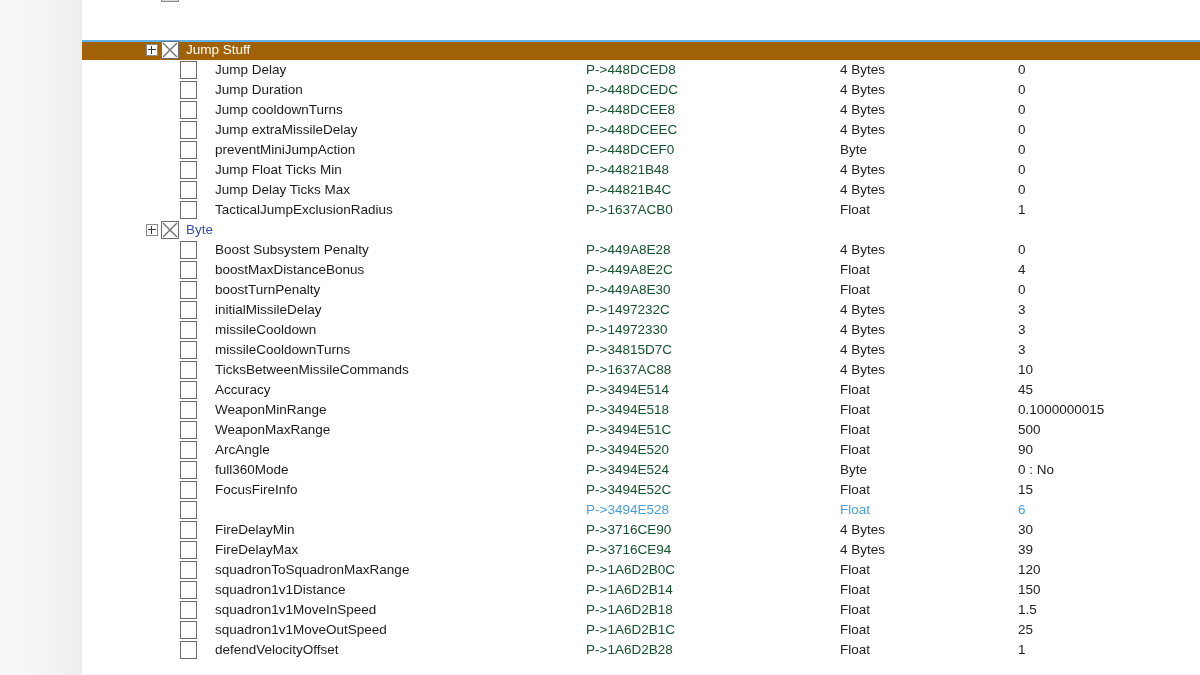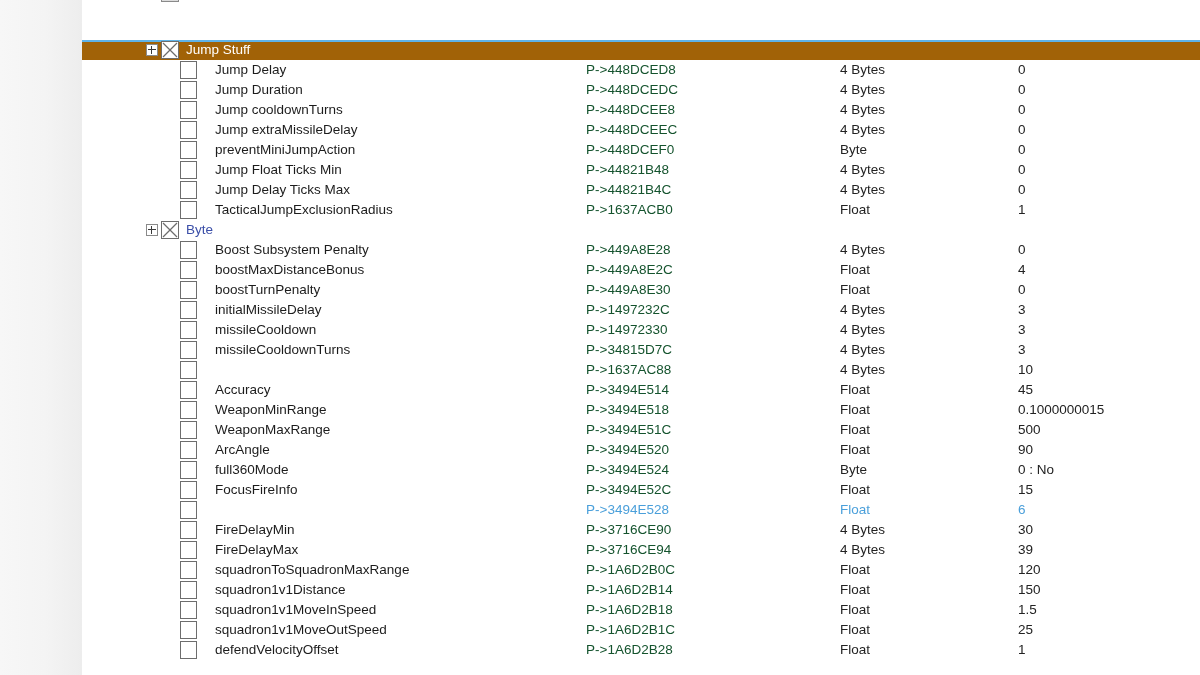--- a/index.html
+++ b/index.html
@@ -307,20 +307,21 @@
         </div>
         <div class="row">
           <span class="child-box"></span>
           <span class="cell-desc child-label">missileCooldownTurns</span>
           <span class="cell-addr">P-&gt;34815D7C</span>
           <span class="cell-type">4 Bytes</span>
           <span class="cell-value">3</span>
         </div>
         <div class="row">
           <span class="child-box"></span>
+          <span class="cell-desc child-label">TicksBetweenMissileCommands</span>
           <span class="cell-addr">P-&gt;1637AC88</span>
           <span class="cell-type">4 Bytes</span>
           <span class="cell-value">10</span>
         </div>
         <div class="row">
           <span class="child-box"></span>
           <span class="cell-desc child-label">Accuracy</span>
           <span class="cell-addr">P-&gt;3494E514</span>
           <span class="cell-type">Float</span>
           <span class="cell-value">45</span>

